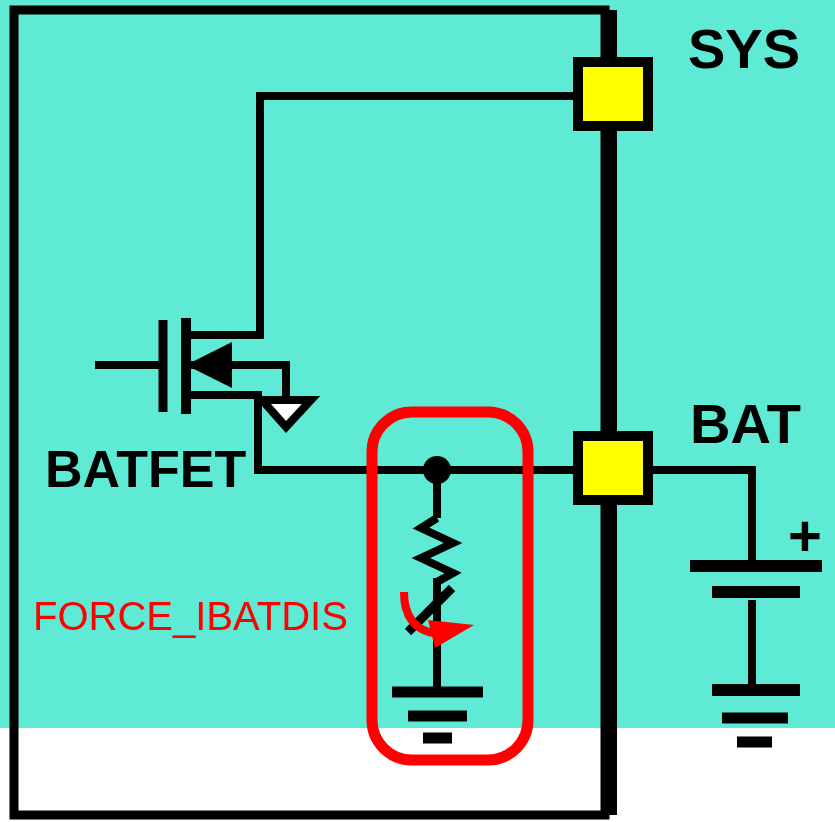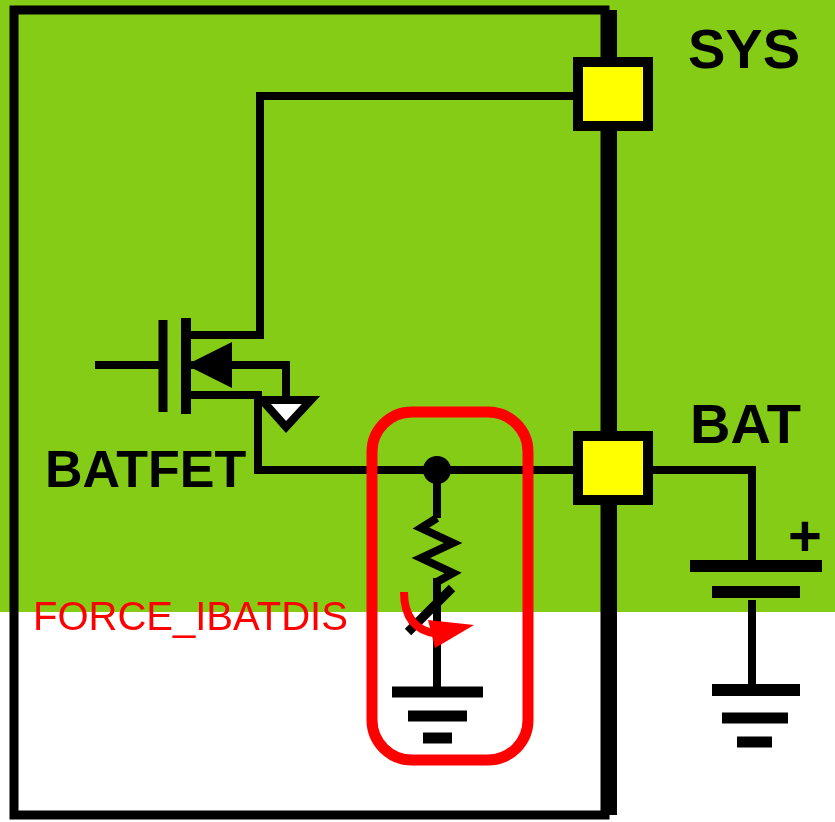--- a/index.html
+++ b/index.html
@@ -10,22 +10,22 @@
   }
   body {
     width: 835px;
     height: 822px;
     font-family: "Liberation Sans", sans-serif;
     overflow: hidden;
   }
   #diagram-root {
     position: relative;
     width: 835px;
-    height: 612px;
-    background: #84cc16;
+    height: 728px;
+    background: #5eead4;
   }
   #circuit-svg {
     position: absolute;
     top: 0;
     left: 0;
     width: 835px;
     height: 822px;
     display: block;
   }
   .label-text {

